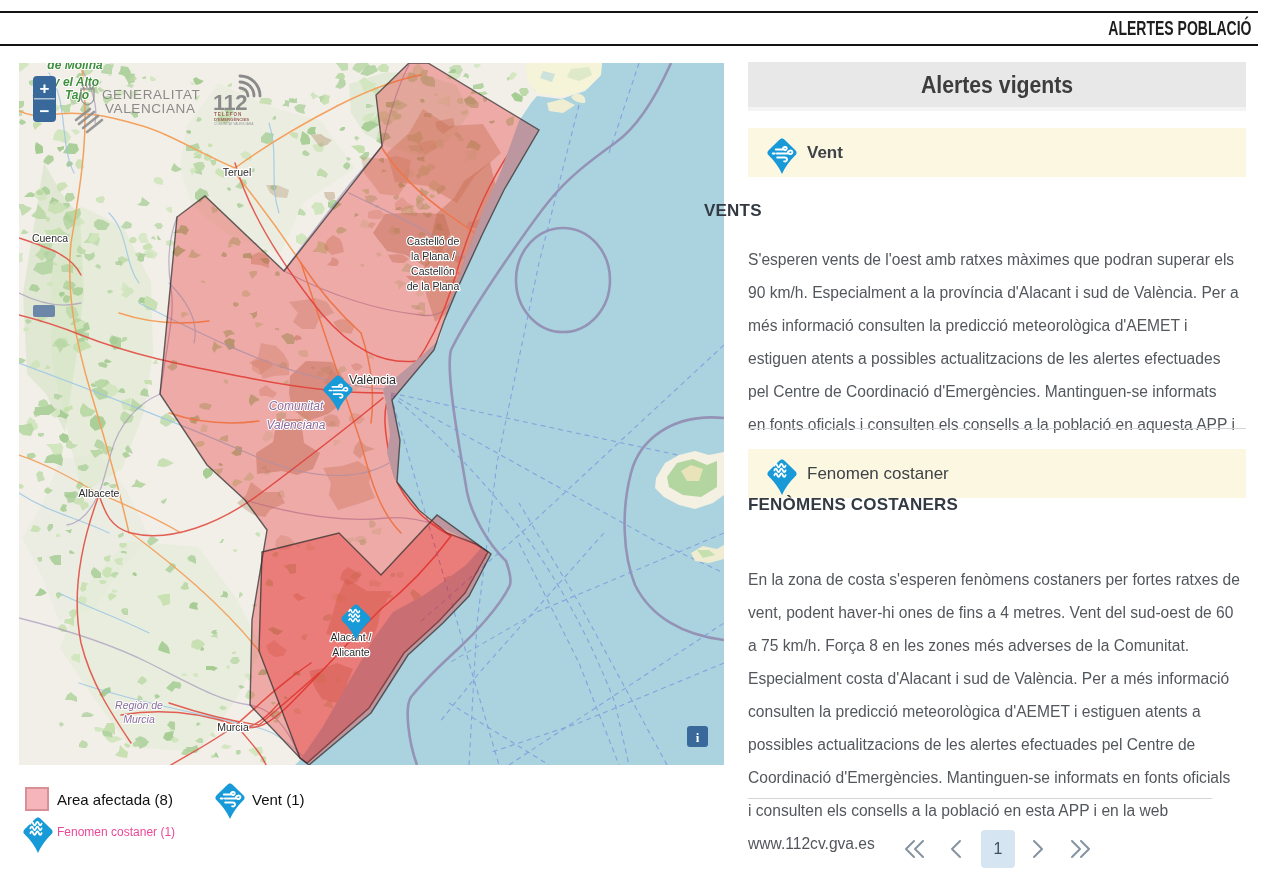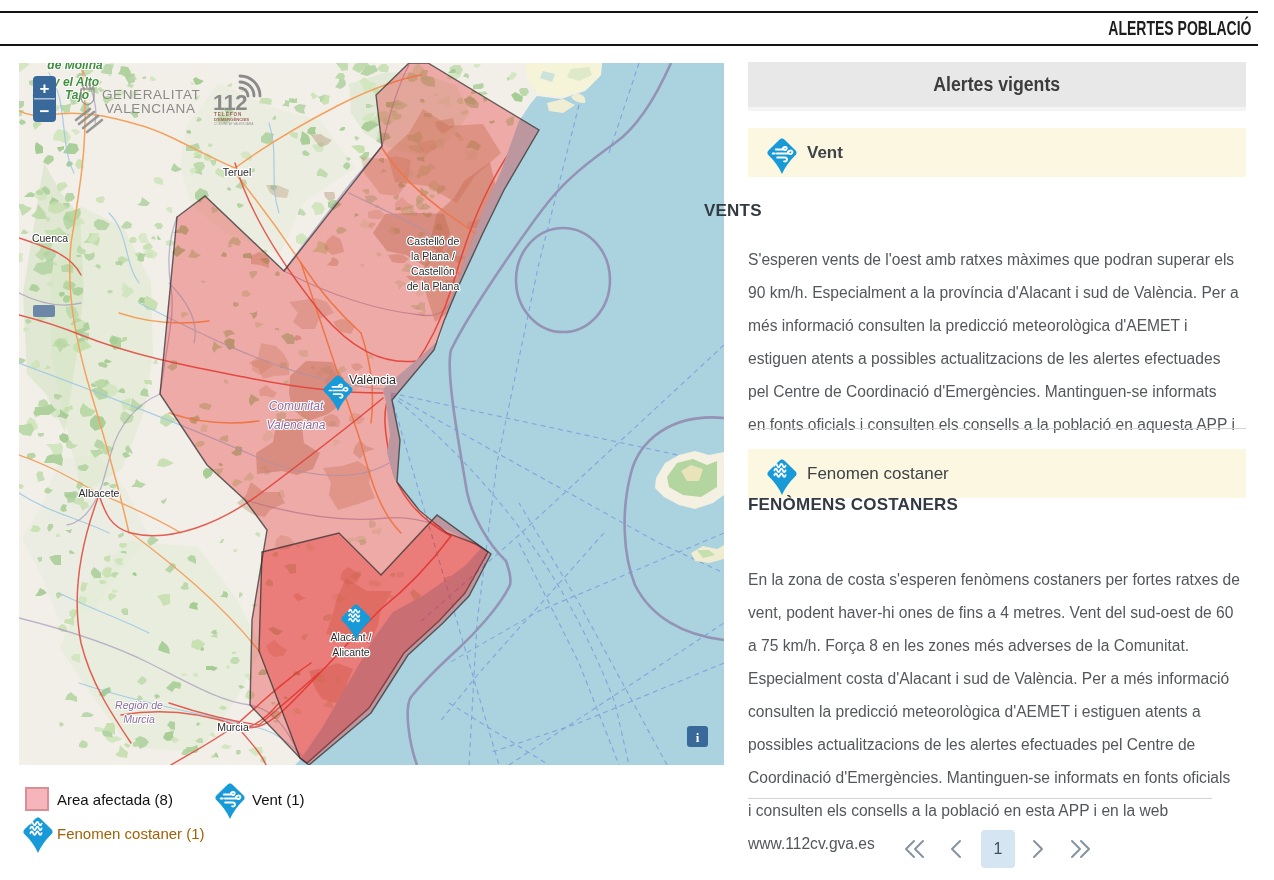--- a/index.html
+++ b/index.html
@@ -799,24 +799,24 @@
 </g>
 
 </g>
 <g id="controls"></g>
 </svg>
 </div>
 
 <div class="abs" style="left:25px;top:787px;width:24px;height:24px;background:#f5b5ba;border:2px solid #d98f96;box-sizing:border-box"></div>
 <div class="abs" style="left:57px;top:791px;font-size:15px;color:#111">Area afectada (8)</div>
 <div class="abs" style="left:252px;top:791px;font-size:15px;color:#111">Vent (1)</div>
-<div class="abs" style="left:57px;top:825px;font-size:15px;color:#a16207">Fenomen costaner (1)</div>
+<div class="abs" style="left:57px;top:825px;font-size:12px;color:#ec4899">Fenomen costaner (1)</div>
 
 <div class="abs" style="left:748px;top:107px;width:498px;height:4px;background:#f4f4f4"></div>
-<div class="abs" style="left:748px;top:62px;width:498px;height:45px;background:#e8e8e8;text-align:center;line-height:45px;font-size:20px;font-weight:bold;color:#3d3d3d"><span style="display:inline-block;transform:scaleX(0.885);transform-origin:center">Alertes vigents</span></div>
+<div class="abs" style="left:748px;top:62px;width:498px;height:45px;background:#e8e8e8;text-align:center;line-height:45px;font-size:24px;font-weight:bold;color:#3d3d3d"><span style="display:inline-block;transform:scaleX(0.885);transform-origin:center">Alertes vigents</span></div>
 
 <div class="abs" style="left:748px;top:128px;width:498px;height:49px;background:#fbf7e1"></div>
 <div class="abs" style="left:807px;top:143px;font-size:17px;font-weight:bold;color:#3f4347">Vent</div>
 
 <div class="abs h-alert" style="left:704px;top:201px">VENTS</div>
 <div class="abs para" style="left:748px;top:243px;width:500px">S'esperen vents de l'oest amb ratxes màximes que podran superar els<br>90 km/h. Especialment a la província d'Alacant i sud de València. Per a<br>més informació consulten la predicció meteorològica d'AEMET i<br>estiguen atents a possibles actualitzacions de les alertes efectuades<br>pel Centre de Coordinació d'Emergències. Mantinguen-se informats<br>en fonts oficials i consulten els consells a la població en aquesta APP i<br>en la web www.112cv.gva.es</div>
 
 <div class="abs" style="left:748px;top:428px;width:498px;height:0;border-top:1px solid #d4d4d4"></div>
 
 <div class="abs" style="left:748px;top:449px;width:498px;height:49px;background:#fbf7e1"></div>

